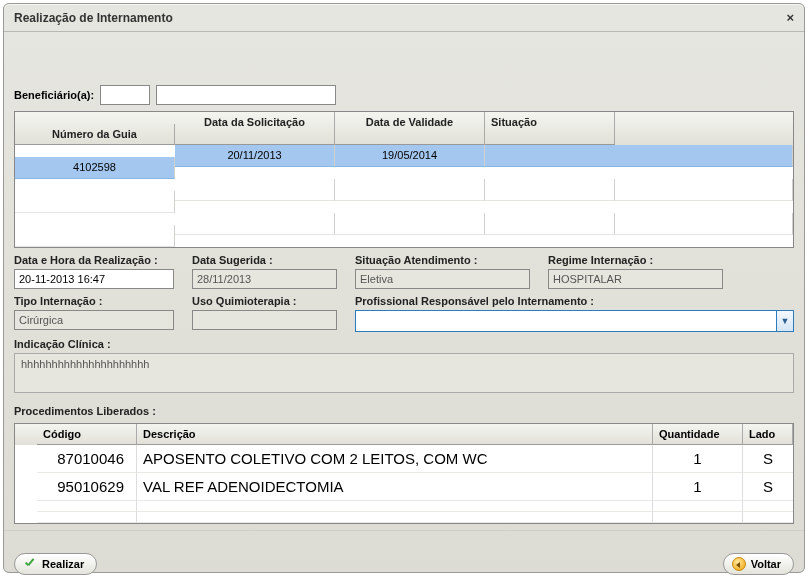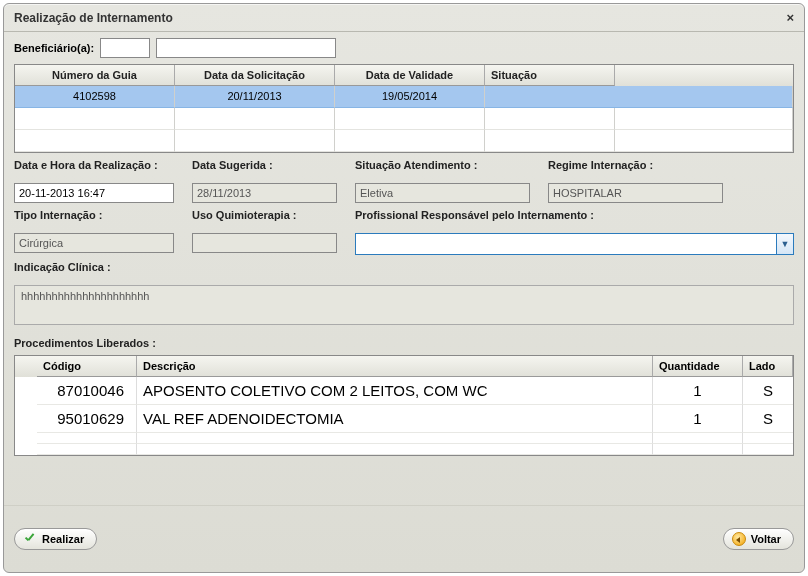--- a/index.html
+++ b/index.html
@@ -41,20 +41,21 @@
     padding: 6px 10px;
     display: flex;
     flex-direction: column;
     gap: 6px;
   }
   .row-benef {
     display: flex;
     align-items: center;
     gap: 6px;
     font-weight: bold;
+    margin-top: 47px;
   }
   input.field, .field {
     background: #fff;
     border: 1px solid #888;
     height: 20px;
     padding: 2px 4px;
     font-size: 11px;
     font-family: inherit;
   }
   input.field.readonly, .field.readonly {
@@ -83,31 +84,31 @@
     border-right: 1px solid #d0d0cc;
     border-bottom: 1px solid #e4e4e0;
     padding: 4px 0;
     height: 22px;
     font-size: 11px;
   }
   .grid-body .grow.selected .cell {
     background: #a4c7ef;
     border-bottom: 1px solid #87b5e5;
   }
-  .c-num { width: 160px; text-align: center;}
+  .c-num { width: 160px; text-align: center; margin-top: 12px;}
   .c-sol { width: 160px; text-align: center;}
   .c-val { width: 150px; text-align: center;}
   .c-sit { width: 130px; }
   .c-esp { flex: 1; }
   
   .form-row {
     display: flex;
     gap: 18px;
   }
-  .form-col { display: flex; flex-direction: column; gap: 12px; }
+  .form-col { display: flex; flex-direction: column; gap: 3px; }
   .lbl { font-weight: bold; font-size: 11px; color: #222; }
   .combo {
     display: flex;
     align-items: stretch;
   }
   .combo input {
     flex: 1;
     border: 1px solid #2b7bbd;
     border-right: none;
     height: 22px;

